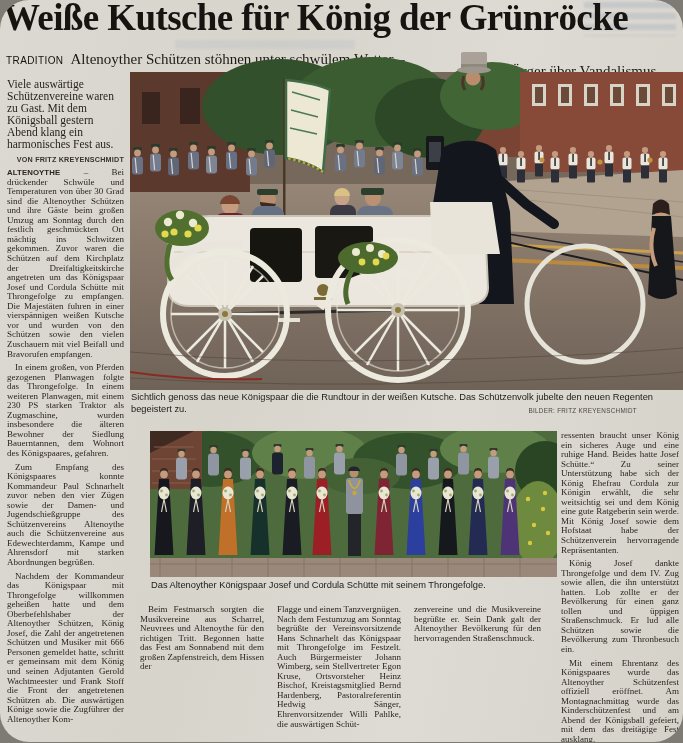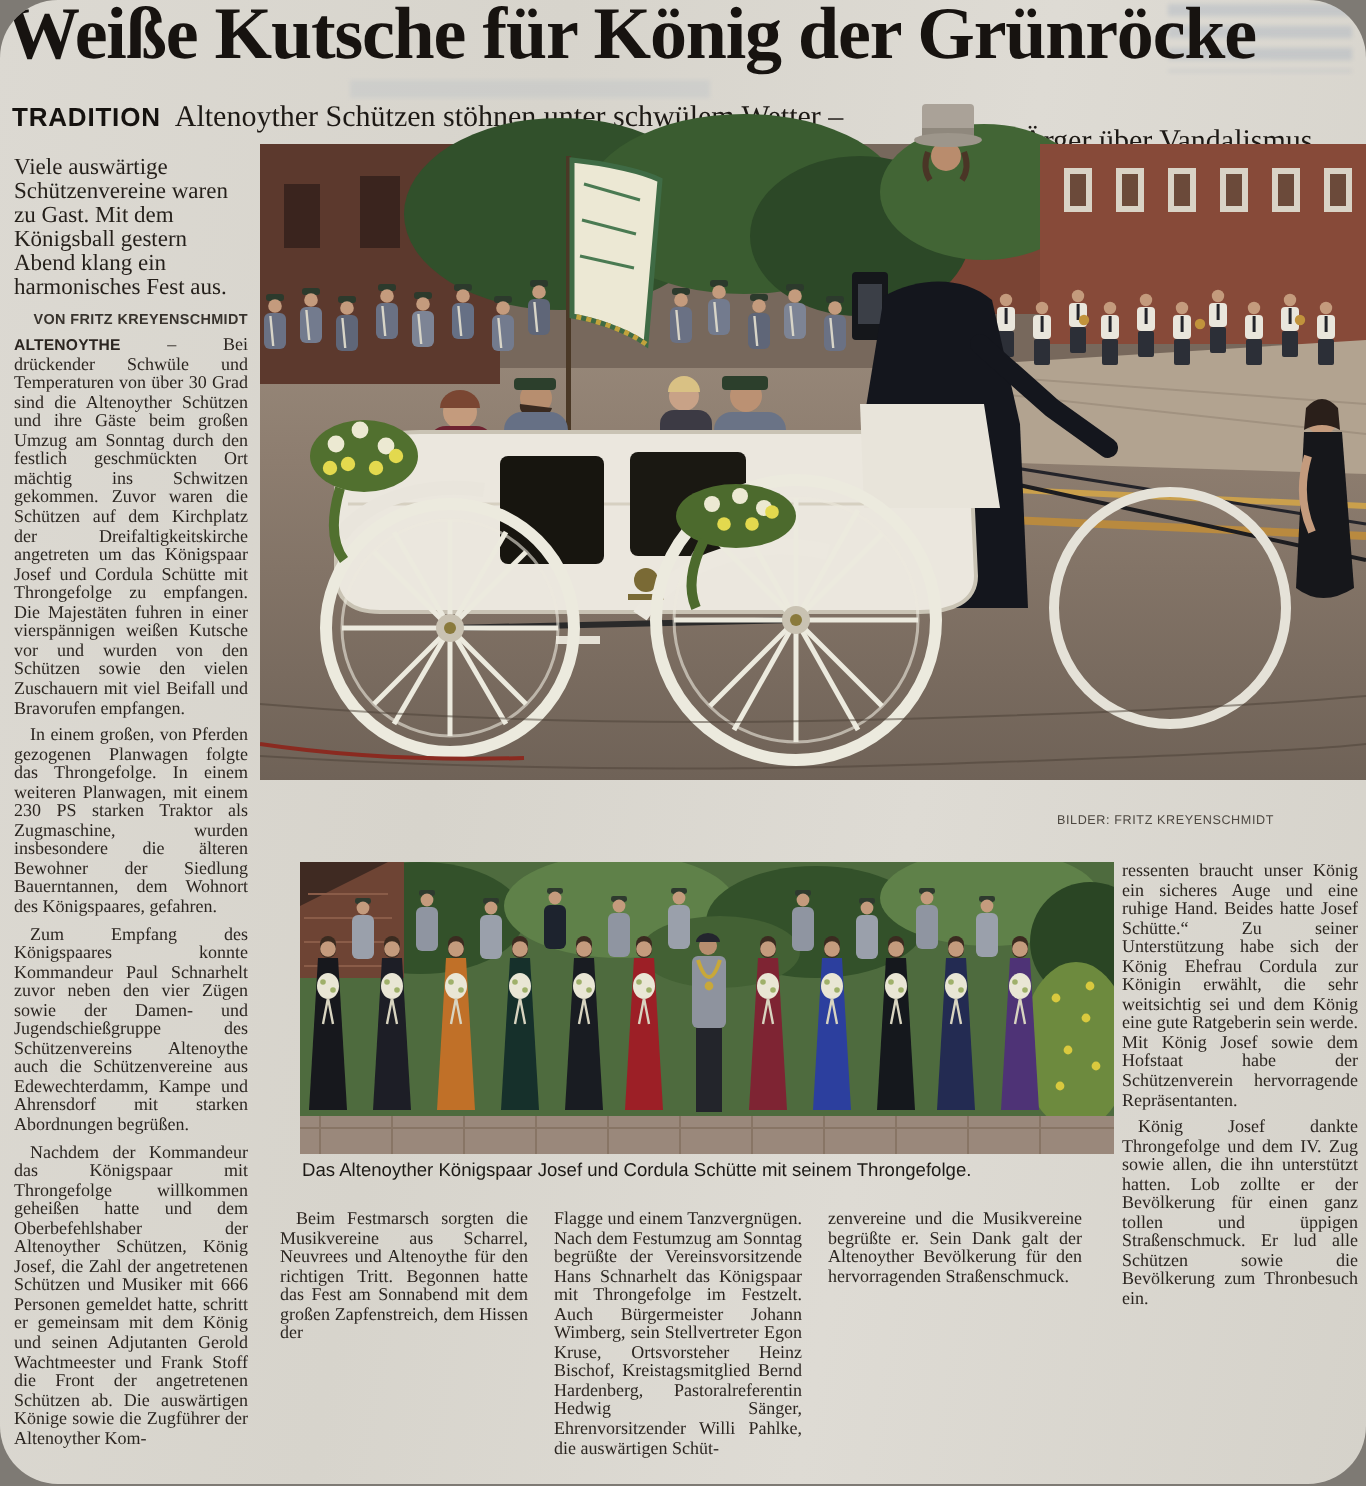--- a/index.html
+++ b/index.html
@@ -7,21 +7,21 @@
     position:relative;width:683px;height:742px;overflow:hidden;
     background:linear-gradient(100deg,#dcd9d2 0%,#d7d4cc 35%,#dedbd4 65%,#d5d2ca 100%);
     font-family:"Liberation Serif",serif;color:#26211c;border-radius:29px;
   }
   .headline{
     position:absolute;left:3px;top:-4px;width:679px;
     font-family:"Liberation Serif",serif;font-weight:bold;
     font-size:37px;letter-spacing:-0.6px;white-space:nowrap;color:#171310;
   }
   .kicker{position:absolute;left:6px;top:51px;width:676px;height:20px;font-size:15px;color:#1d1915;}
-  .kicker-tag{font-family:"Liberation Sans",sans-serif;font-weight:bold;font-size:13px;letter-spacing:.4px;margin-right:7px;color:#15120f;}
+  .kicker-tag{font-family:"Liberation Sans",sans-serif;font-weight:normal;font-size:10px;letter-spacing:.4px;margin-right:7px;color:#15120f;}
   .kicker-right{position:absolute;left:505px;top:12px;}
   .bleed{position:absolute;opacity:.22;filter:blur(1.1px);pointer-events:none;}
   .bleed.b1{left:584px;top:2px;width:92px;height:34px;
     background:repeating-linear-gradient(180deg,#7e93b2 0 6px,transparent 6px 11px);}
   .bleed.b2{left:175px;top:40px;width:180px;height:9px;background:#8ea2bc;opacity:.14;}
 
   .col{position:absolute;font-size:9px;line-height:9.55px;text-align:justify;color:#2b2520;overflow:hidden;}
   .col p{margin:4px;}
   .col p.ind{text-indent:8px;}
   .lead{font-family:"Liberation Sans",sans-serif;font-weight:bold;font-size:7.8px;letter-spacing:.1px;}
@@ -298,20 +298,21 @@
 
         <g stroke="#4b4036" stroke-width="1" opacity=".5">
           <path d="M0,300 Q140,312 300,308 T553,296" fill="none"></path>
           <path d="M0,326 Q160,336 340,330 T553,320" fill="none"></path>
         </g>
         <path d="M0,320 q60,9 132,7" stroke="#8a2a20" stroke-width="2" fill="none"></path>
       </g>
     </svg>
   </div>
 
+  <div class="caption1">Sichtlich genoss das neue Königspaar die die Rundtour in der weißen Kutsche. Das Schützenvolk jubelte den neuen Regenten begeistert zu.</div>
   <div class="credit">BILDER: FRITZ KREYENSCHMIDT</div>
 
   <div class="photo2-wrap">
     <svg width="407" height="146" viewBox="0 0 407 146" xmlns="http://www.w3.org/2000/svg">
       <defs>
         <g id="p2m">
           <rect x="1.5" y="0" width="8" height="3" rx="1.2" fill="#2e3a2e"></rect>
           <circle cx="5.5" cy="5" r="3.2" fill="#c49b7d"></circle>
           <rect x="0" y="8.5" width="11" height="22" rx="3" fill="currentColor"></rect>
         </g>
@@ -403,15 +404,16 @@
   </div>
   <div class="col" id="col3">
     <p>Flagge und einem Tanzvergnügen. Nach dem Festumzug am Sonntag begrüßte der Vereinsvorsitzende Hans Schnarhelt das Königspaar mit Throngefolge im Festzelt. Auch Bürgermeister Johann Wimberg, sein Stellvertreter Egon Kruse, Ortsvorsteher Heinz Bischof, Kreistagsmitglied Bernd Hardenberg, Pastoralreferentin Hedwig Sänger, Ehrenvorsitzender Willi Pahlke, die auswärtigen Schüt-</p>
   </div>
   <div class="col" id="col4">
     <p>zenvereine und die Musikvereine begrüßte er. Sein Dank galt der Altenoyther Bevölkerung für den hervorragenden Straßenschmuck.</p>
   </div>
   <div class="col" id="col5">
     <p>ressenten braucht unser König ein sicheres Auge und eine ruhige Hand. Beides hatte Josef Schütte.“ Zu seiner Unterstützung habe sich der König Ehefrau Cordula zur Königin erwählt, die sehr weitsichtig sei und dem König eine gute Ratgeberin sein werde. Mit König Josef sowie dem Hofstaat habe der Schützenverein hervorragende Repräsentanten.</p>
     <p class="ind">König Josef dankte Throngefolge und dem IV. Zug sowie allen, die ihn unterstützt hatten. Lob zollte er der Bevölkerung für einen ganz tollen und üppigen Straßenschmuck. Er lud alle Schützen sowie die Bevölkerung zum Thronbesuch ein.</p>
+    <p class="ind">Mit einem Ehrentanz des Königspaares wurde das Altenoyther Schützenfest offiziell eröffnet. Am Montagnachmittag wurde das Kinderschützenfest und am Abend der Königsball gefeiert, mit dem das dreitägige Fest ausklang.</p>
   </div>
 
 </div>
 
 </body></html>

